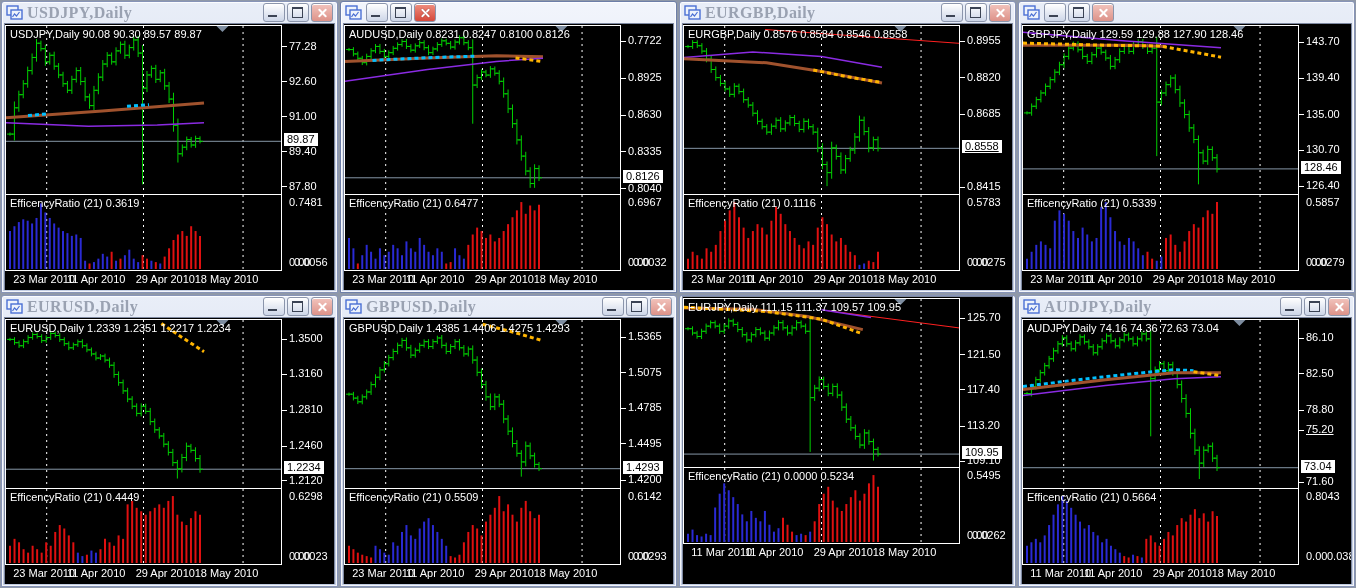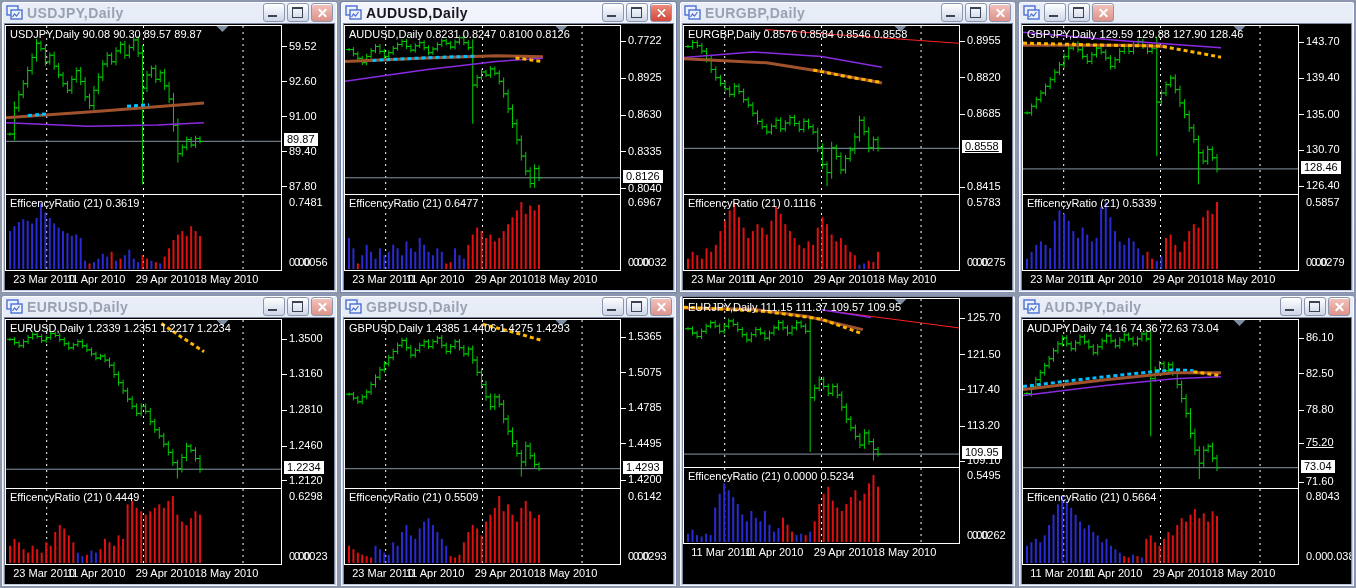--- a/index.html
+++ b/index.html
@@ -4,21 +4,21 @@
 <style>
   html,body{margin:0;padding:0;background:#8f98a8;}
   body{width:1356px;height:588px;overflow:hidden;font-family:"Liberation Sans",sans-serif;}
   .grid{display:grid;grid-template-columns:repeat(4,339px);grid-template-rows:294px 294px;width:1356px;height:588px;}
   .win{position:relative;margin:1px;border:1px solid #8794b8;border-radius:3px 3px 0 0;
        background:linear-gradient(#e9eef8,#c2cce2);box-shadow:inset 0 0 0 1px rgba(255,255,255,.8);
        padding:0 2px 2px 2px;display:flex;flex-direction:column;box-sizing:border-box;}
   .win.active{border-color:#6d7ea8;background:linear-gradient(#f2f5fc,#c9d3ea);}
   .titlebar{height:21px;display:flex;align-items:center;gap:4px;padding:0 2px;flex:0 0 auto;}
   .wicon{width:17px;height:15px;flex:0 0 auto;display:inline-flex;}
-  .title{flex:1;font-size:14px;font-weight:bold;color:#9aa2b2;letter-spacing:.4px;white-space:nowrap;overflow:hidden;}
+  .title{flex:1;font-size:16px;font-weight:bold;color:#9aa2b2;letter-spacing:.4px;white-space:nowrap;overflow:hidden;font-family:Liberation Serif, serif;}
   .win.active .title{color:#15161a;}
   .btns{display:flex;gap:2px;flex:0 0 auto;}
   .btn{width:20px;height:17px;border:1px solid #8b95ab;border-radius:3px;position:relative;
        background:linear-gradient(#ffffff,#cdd6e8);box-shadow:inset 0 1px 0 #fff;cursor:default;}
   .btn.close{background:linear-gradient(#f2c4bd,#dd9289);}
   .win.active .btn.close{background:linear-gradient(#ef8f80,#d6483a);}
   .glyph-min{position:absolute;left:4px;bottom:4px;width:9px;height:0;border-bottom:2px solid #3b4354;}
   .glyph-max{position:absolute;left:4px;top:3px;width:9px;height:8px;border:1px solid #3b4354;border-top-width:2px;}
   .glyph-x{position:absolute;left:50%;top:50%;width:11px;height:11px;transform:translate(-50%,-50%);}
   .glyph-x::before,.glyph-x::after{content:"";position:absolute;left:5px;top:0;width:2px;height:11px;background:#fff;border-radius:1px;}
@@ -271,21 +271,21 @@
           <div class="indlabel">EfficencyRatio (21) 0.3619</div>
         </div>
         <div class="xaxis">
             <div class="datelbl" style="left: 8.25px;">23 Mar 2010</div>
             <div class="datelbl" style="left: 61.875px;">11 Apr 2010</div>
             <div class="datelbl" style="left: 130.625px;">29 Apr 2010</div>
             <div class="datelbl" style="left: 189.75px;">18 May 2010</div>
           </div>
       </div>
       <div class="scale">
-          <div class="ptick" style="top: 14.5135px;"><span class="dash"></span><span>59.52</span></div>
+          <div class="ptick" style="top: 14.5135px;"><span class="dash"></span><span>77.28</span></div>
           <div class="ptick" style="top: 49.5405px; text-align: center;"><span class="dash"></span><span>92.60</span></div>
           <div class="ptick" style="top: 84.5676px;"><span class="dash"></span><span>91.00</span></div>
           <div class="ptick" style="top: 119.595px;"><span class="dash"></span><span>89.40</span></div>
           <div class="ptick" style="top: 154.622px;"><span class="dash"></span><span>87.80</span></div>
           <div class="curprice" style="top: 108.305px;">89.87</div>
           <div class="indmax" style="top: 171px;">0.7481</div>
           <div class="indmin" style="top: 231px;">
             <span style="left: 7px;">0.00</span>
             <span style="left: 12px;">0.0056</span>
           </div>
@@ -294,21 +294,20 @@
   </div>
     <div class="win active">
     <div class="titlebar">
       <span class="wicon">
         <svg width="17" height="15" viewBox="0 0 17 15">
           <rect x="1" y="1" width="11" height="9" fill="#eef3fb" stroke="#4a6fd4" stroke-width="1.4"></rect>
           <rect x="5" y="5" width="11" height="9" fill="#eef3fb" stroke="#4a6fd4" stroke-width="1.4"></rect>
           <path d="M6.5 12 l2 -3 l2 2 l3 -4" fill="none" stroke="#4a6fd4" stroke-width="1.2"></path>
         </svg>
       </span>
-      <span class="title">AUDUSD,Daily</span>
       <span class="btns">
         <span class="btn min">
             <i class="glyph-min"></i>
           </span>
         <span class="btn max">
             <i class="glyph-max"></i>
           </span>
         <span class="btn close">
             <i class="glyph-x"></i>
           </span>
@@ -1942,21 +1941,21 @@
             <div class="datelbl" style="left: 8.25px;">11 Mar 2010</div>
             <div class="datelbl" style="left: 61.875px;">11 Apr 2010</div>
             <div class="datelbl" style="left: 130.625px;">29 Apr 2010</div>
             <div class="datelbl" style="left: 189.75px;">18 May 2010</div>
           </div>
       </div>
       <div class="scale">
           <div class="ptick" style="top: 11.908px;"><span class="dash"></span><span>86.10</span></div>
           <div class="ptick" style="top: 47.6871px;"><span class="dash"></span><span>82.50</span></div>
           <div class="ptick" style="top: 84.4601px;"><span class="dash"></span><span>78.80</span></div>
-          <div class="ptick" style="top: 117px; text-decoration: underline;"><span class="dash"></span><span>75.20</span></div>
+          <div class="ptick" style="top: 104px; text-decoration: underline;"><span class="dash"></span><span>75.20</span></div>
           <div class="ptick" style="top: 156.018px;"><span class="dash"></span><span>71.60</span></div>
           <div class="curprice" style="top: 140.707px;">73.04</div>
           <div class="indmax" style="top: 171px;">0.8043</div>
           <div class="indmin" style="top: 231px;">
             <span style="left: 7px;">0.00</span>
             <span style="left: 12px; padding-left: 16px;">0.0383</span>
           </div>
         </div>
     </div>
   </div>

